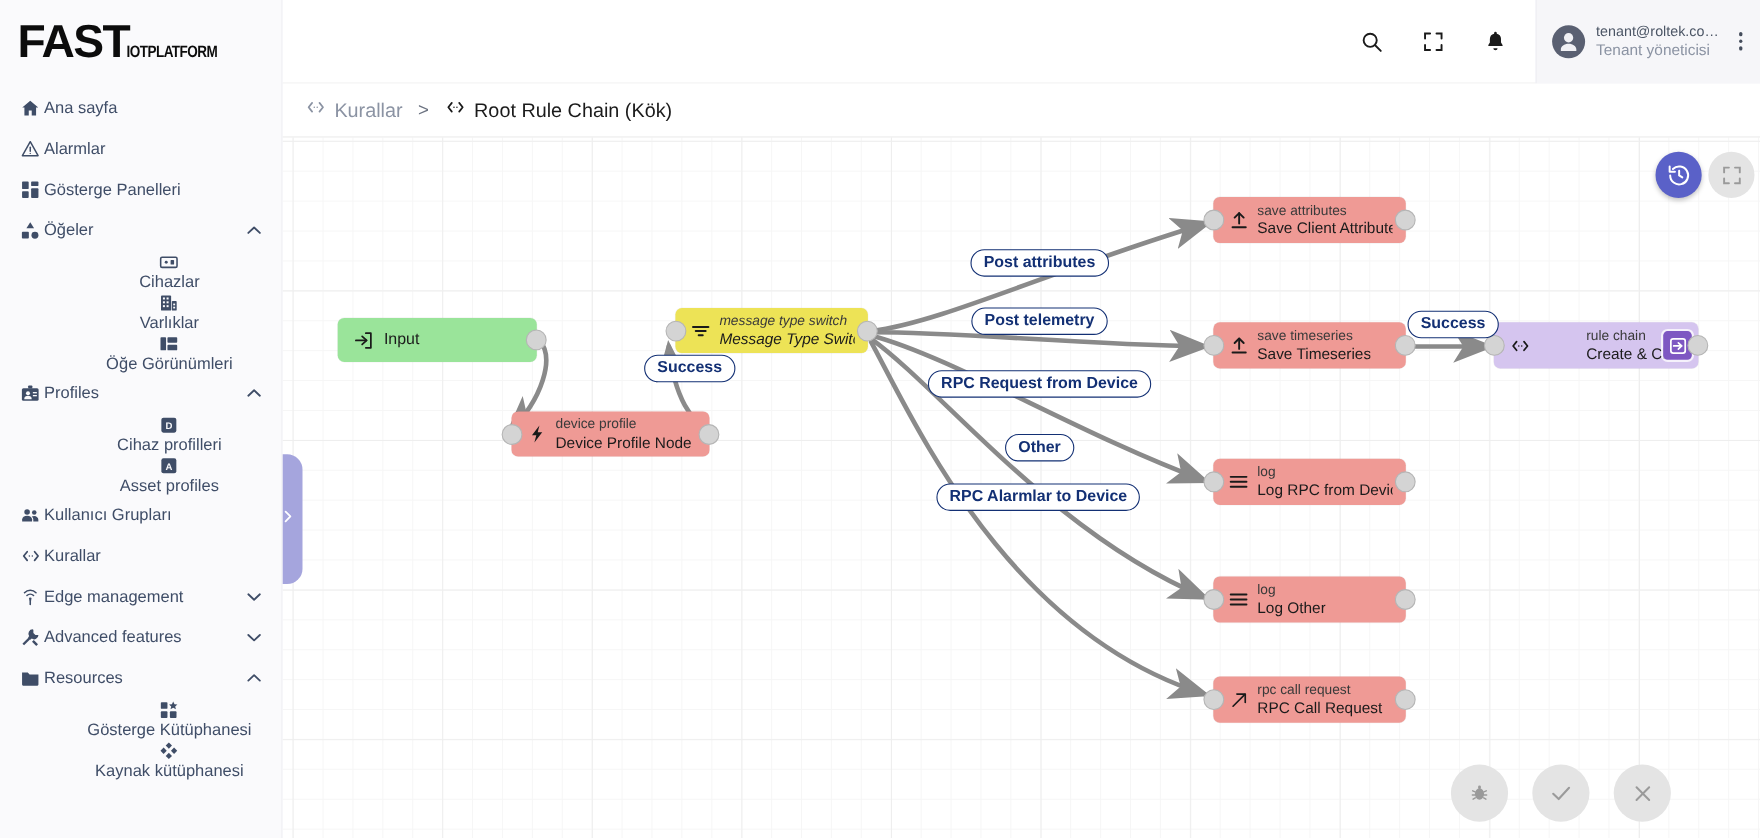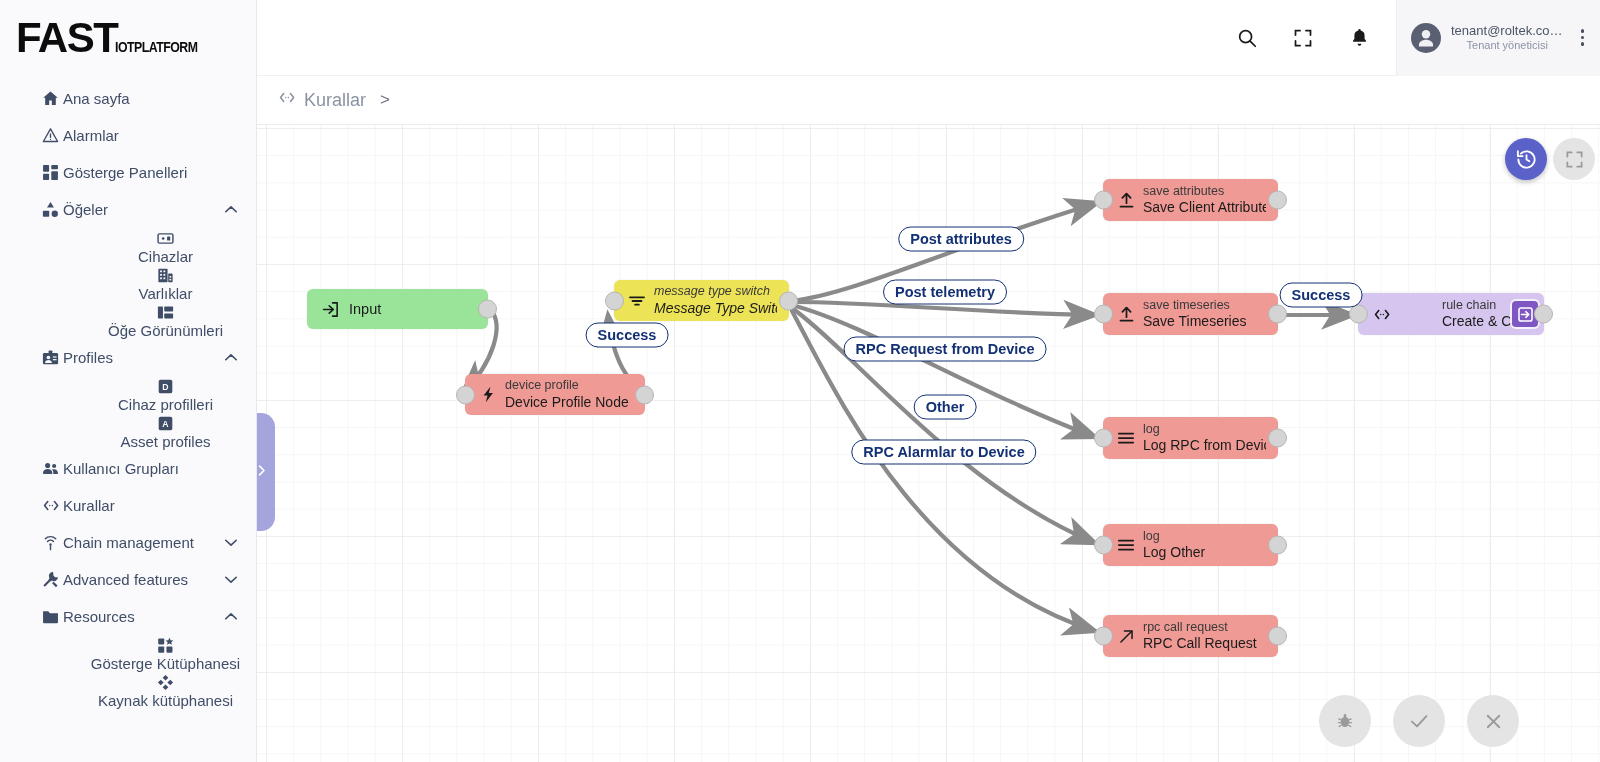--- a/index.html
+++ b/index.html
@@ -34,21 +34,21 @@
     font-weight: 700; font-size: 42px; letter-spacing: -1.5px;
     line-height: 0.95;
   }
   .logo .iot {
     font-family: "Liberation Sans Narrow", "Liberation Sans", sans-serif;
     font-weight: 700; font-size: 15px; letter-spacing: -0.6px;
     transform: scaleX(0.82); transform-origin: left bottom;
     margin-left: -2px;
   }
 
-  .nav { padding-top: 4px; padding-left: 23px; }
+  .nav { padding-top: 4px; }
   .nav-item {
     display: flex; align-items: center;
     height: 37px;
     padding: 0 16px 0 18px;
     color: #3f4d67;
     font-size: 15px;
     cursor: pointer;
     position: relative;
   }
   .nav-item .ni-icon {
@@ -94,21 +94,21 @@
     cursor: pointer;
   }
   .avatar {
     width: 30px; height: 30px; border-radius: 50%;
     background: #5a6072;
     display: flex; align-items: center; justify-content: center;
     color: #f0f0f4; flex: 0 0 30px;
   }
   .user-text { display: flex; flex-direction: column; line-height: 1.25; flex: 1 1 auto; min-width: 0; }
   .user-email { font-size: 13px; color: #4b5565; white-space: nowrap; overflow: hidden; text-overflow: ellipsis; }
-  .user-role  { font-size: 11px; color: #8b93a3; white-space: nowrap; text-align: center; }
+  .user-role  { font-size: 14px; color: #8b93a3; white-space: nowrap; }
   .kebab { width: 20px; display: flex; flex-direction: column; align-items: center; gap: 3px; cursor: pointer; }
   .kebab i { width: 3.5px; height: 3.5px; border-radius: 50%; background: #454d5c; display: block; }
 
   .breadcrumb-bar {
     height: 48px; flex: 0 0 48px;
     display: flex; align-items: center;
     padding-left: 20px; gap: 12px;
     background: #fff;
     font-size: 18px;
   }
@@ -374,21 +374,21 @@
         </div>
         <div class="nav-item">
           <span class="ni-icon">
             <svg width="19" height="19" viewBox="0 0 24 24" fill="none" stroke="currentColor" stroke-width="1.8" stroke-linecap="round" stroke-linejoin="round">
               <path d="M5.4 7.4a9.2 9.2 0 0 1 13.2 0"></path>
               <path d="M8.2 10.6a5.4 5.4 0 0 1 7.6 0"></path>
               <circle cx="12" cy="14.4" r="1.5" fill="currentColor" stroke="none"></circle>
               <line x1="12" y1="16" x2="12" y2="21"></line>
             </svg>
           </span>
-          <span class="ni-label">Chain management</span>
+          <span class="ni-label">Edge management</span>
           <span class="ni-chev">
             <svg width="19" height="19" viewBox="0 0 24 24" fill="none" stroke="currentColor" stroke-width="2.2" stroke-linecap="round" stroke-linejoin="round">
               <polyline points="5,9 12,15.6 19,9"></polyline>
             </svg>
           </span>
         </div>
         <div class="nav-item">
           <span class="ni-icon">
             <svg width="19" height="19" viewBox="0 0 24 24" fill="currentColor">
               <path d="M3 19.2 12.4 9.8l1.9 1.9L4.9 21 3 19.2z"></path>
@@ -491,20 +491,31 @@
           <svg width="19" height="19" viewBox="0 0 24 24" fill="none" stroke="currentColor" stroke-width="2" stroke-linecap="round" stroke-linejoin="round">
             <polyline points="8.5,7 4.5,12 8.5,17"></polyline>
               <polyline points="17,7 21,12 17,17"></polyline>
             <circle cx="11" cy="12" r="0.9" fill="currentColor" stroke="none"></circle>
             <circle cx="14.4" cy="12" r="0.9" fill="currentColor" stroke="none"></circle>
           </svg>
         </span>
         <span>Kurallar</span>
       </div>
       <span class="bc-sep">&gt;</span>
+      <div class="bc-item active">
+        <span>
+          <svg width="19" height="19" viewBox="0 0 24 24" fill="none" stroke="currentColor" stroke-width="2" stroke-linecap="round" stroke-linejoin="round">
+            <polyline points="8.5,7 4.5,12 8.5,17"></polyline>
+              <polyline points="17,7 21,12 17,17"></polyline>
+            <circle cx="11" cy="12" r="0.9" fill="currentColor" stroke="none"></circle>
+            <circle cx="14.4" cy="12" r="0.9" fill="currentColor" stroke="none"></circle>
+          </svg>
+        </span>
+        <span>Root Rule Chain (Kök)</span>
+      </div>
     </div>
 
     <div class="canvas" id="canvas">
 
       <svg class="edges" id="edges" viewBox="0 0 1343 637" preserveAspectRatio="none">
         <defs>
           <marker id="ah" markerWidth="9" markerHeight="7" refX="7.6" refY="3.5" orient="auto">
             <path d="M0,0 L9,3.5 L0,7 L2.2,3.5 z" fill="#8a8a8a"></path>
           </marker>
         </defs>
@@ -661,21 +672,21 @@
             <span class="n-text">
               <span class="n-type">rpc call request</span>
               <span class="n-name">RPC Call Request</span>
             </span>
             <span class="port left"></span>
             <span class="port right"></span>
           </div>
         </div>
       <div id="edge-labels">
           <div class="edge-label" style="left: 370px; top: 210px;">Success</div>
-          <div class="edge-label" style="left: 704px; top: 114px;">Post attributes</div>
+          <div class="edge-label" style="left: 688px; top: 114px;">Post attributes</div>
           <div class="edge-label" style="left: 688px; top: 167px;">Post telemetry</div>
           <div class="edge-label" style="left: 688px; top: 224px; text-align: right;">RPC Request from Device</div>
           <div class="edge-label" style="left: 688px; top: 282px;">Other</div>
           <div class="edge-label" style="left: 687px; top: 327px;">RPC Alarmlar to Device</div>
           <div class="edge-label" style="left: 1064px; top: 170px;">Success</div>
         </div>
 
       <div class="left-tab">
         <span>
           <svg width="15" height="15" viewBox="0 0 24 24" fill="none" stroke="currentColor" stroke-width="2.6" stroke-linecap="round" stroke-linejoin="round">

